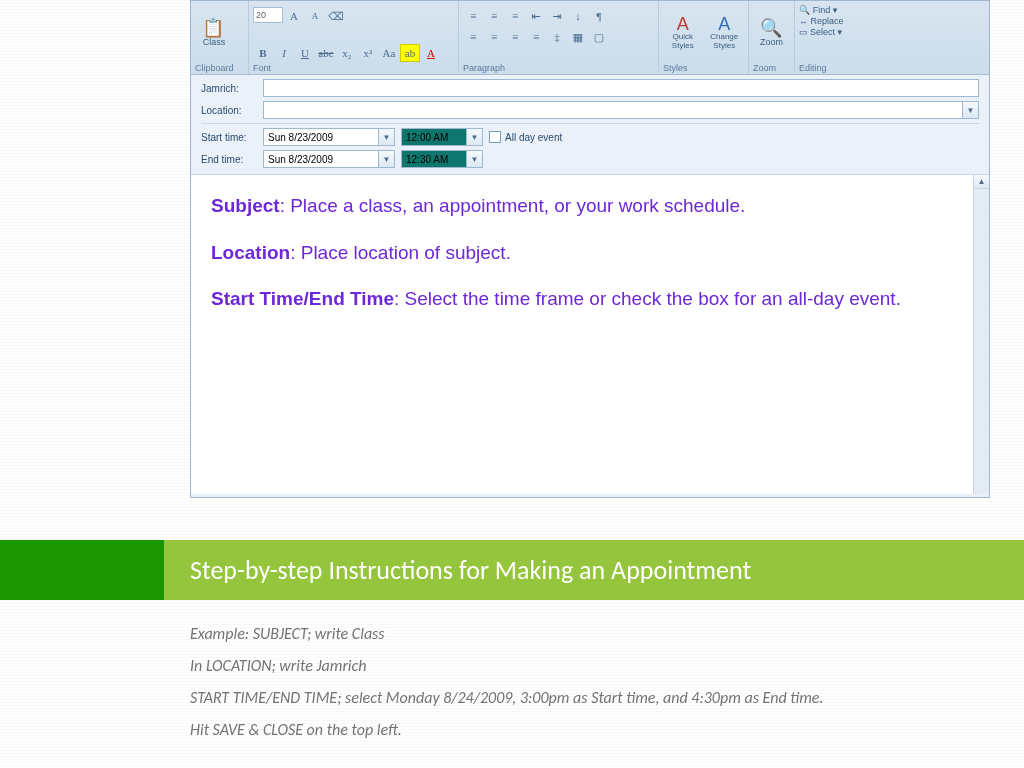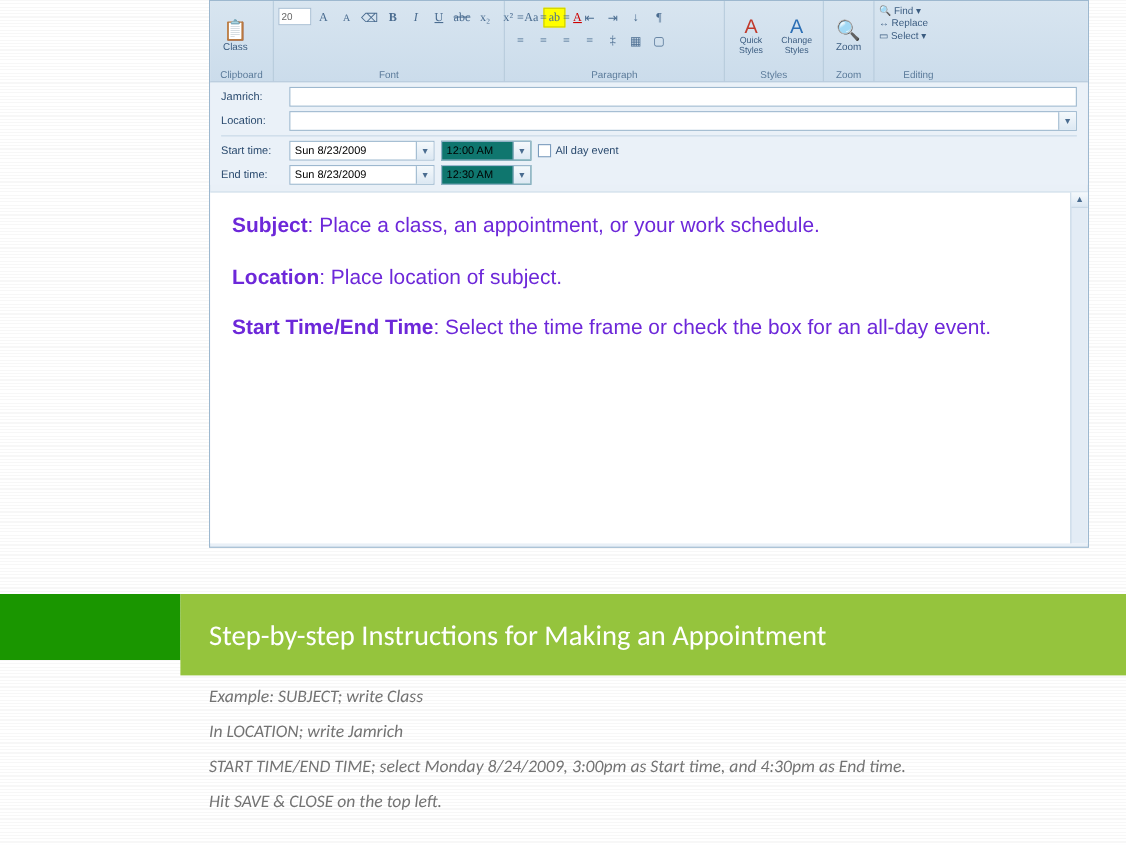--- a/index.html
+++ b/index.html
@@ -35,21 +35,20 @@
   .ribbon-group {
     border-right: 1px solid #b7cbdc;
     display: flex;
     flex-direction: column;
     justify-content: space-between;
     padding: 2px 4px 1px 4px;
   }
   .ribbon-group-label {
     font-size: 9px;
     color: #5b7b9a;
-    text-align: center;
     padding-top: 1px;
   }
   .ribbon-body { flex: 1; display: flex; align-items: center; gap: 2px; }
   .big-btn {
     width: 38px; height: 50px;
     display: flex; flex-direction: column; align-items: center; justify-content: center;
     font-size: 9px; color: #3b5c80;
   }
   .big-icon { font-size: 18px; line-height: 1; }
   .mini-btn {
@@ -124,21 +123,21 @@
     font-family: Verdana, Geneva, sans-serif;
     font-size: 19px;
     color: #6d28d9;
     line-height: 1.4;
   }
   .body-text p { margin-bottom: 20px; }
   .body-text b { font-weight: bold; }
 
   .title-bar {
     position: absolute;
-    left: 0; top: 540px; width: 1024px; height: 74px;
+    left: 0; top: 540px; width: 1024px; height: 60px;
     display: flex;
   }
   .title-accent { width: 164px; height: 60px; background: #1a9600; }
   .title-main {
     flex: 1; background: #95c43d;
     display: flex; align-items: center;
     padding-left: 26px;
     color: #fff;
     font-family: "Gill Sans", "Gill Sans MT", Calibri, sans-serif;
     font-size: 26px;
@@ -162,21 +161,21 @@
     <div class="ribbon-group" style="width:58px">
       <div class="ribbon-body">
         <div class="big-btn">
           <span class="big-icon">📋</span>
           <span>Class</span>
         </div>
       </div>
       <div class="ribbon-group-label">Clipboard</div>
     </div>
     <div class="ribbon-group" style="width:210px">
-      <div class="ribbon-body" style="flex-direction:row; align-items:flex-start; gap:1px; padding-top:4px">
+      <div class="ribbon-body" style="flex-direction:column; align-items:flex-start; gap:19px; padding-top:4px">
         <div class="mini-row">
           <span class="font-size-box">
               <span>20</span>
             </span>
           <span class="mini-btn">A</span>
           <span class="mini-btn" style="font-size:9px">A</span>
           <span class="mini-btn">⌫</span>
         </div>
         <div class="mini-row">
           <span class="mini-btn">

